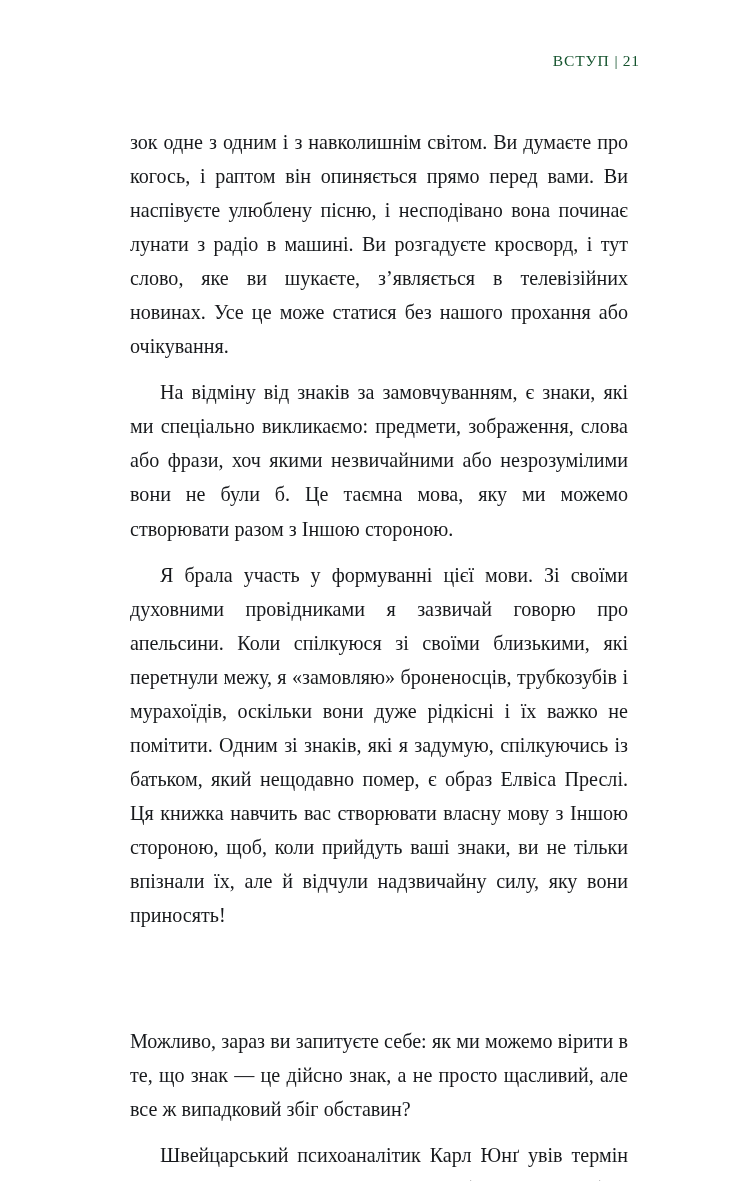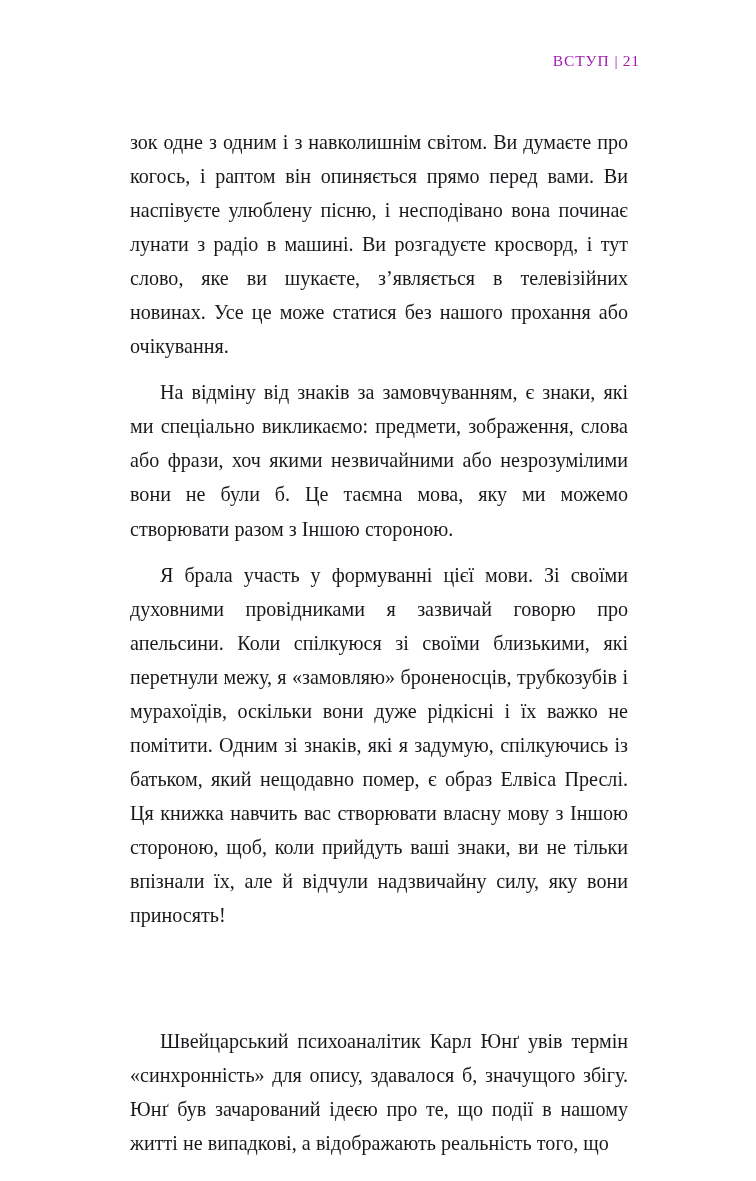--- a/index.html
+++ b/index.html
@@ -26,21 +26,21 @@
 
   
   .running-head {
     position: absolute;
     top: 52px;
     left: 118px;
     width: 522px;
     text-align: right;
     font-size: 15.5px;
     letter-spacing: 0.9px;
-    color: #a21caf;
+    color: #14532d;
     white-space: nowrap;
   }
   .running-head .rh-sep {
     padding: 0 5px;
     letter-spacing: 0;
   }
 
   
   .text-column {
     position: absolute;
@@ -84,18 +84,19 @@
   <div class="text-column">
 
     <p class="body-par noindent">зок одне з одним і з навколишнім світом. Ви думаєте про когось, і раптом він опиняється прямо перед вами. Ви наспівуєте улюблену пісню, і несподівано вона починає лунати з радіо в машині. Ви розгадуєте кросворд, і тут слово, яке ви шукаєте, з’являється в телевізійних новинах. Усе це може статися без нашого прохання або очікування.</p>
 
     <p class="body-par indent">На відміну від знаків за замовчуванням, є знаки, які ми спеціально викликаємо: предмети, зображення, слова або фрази, хоч якими незвичайними або незрозумілими вони не були б. Це таємна мова, яку ми можемо створювати разом з Іншою стороною.</p>
 
     <p class="body-par indent">Я брала участь у формуванні цієї мови. Зі своїми духовними провідниками я зазвичай говорю про апельсини. Коли спілкуюся зі своїми близькими, які перетнули межу, я «замовляю» броненосців, трубкозубів і мурахоїдів, оскільки вони дуже рідкісні і їх важко не помітити. Одним зі знаків, які я задумую, спілкуючись із батьком, який нещодавно помер, є образ Елвіса Преслі. Ця книжка навчить вас створювати власну мову з Іншою стороною, щоб, коли прийдуть ваші знаки, ви не тільки впізнали їх, але й відчули надзвичайну силу, яку вони приносять!</p>
 
     <div class="section-gap"></div>
 
+    <p class="body-par noindent">Можливо, зараз ви запитуєте себе: як ми можемо вірити в те, що знак — це дійсно знак, а не просто щасливий, але все ж випадковий збіг обставин?</p>
 
     <p class="body-par indent">Швейцарський психоаналітик Карл Юнґ увів термін «синхронність» для опису, здавалося б, значущого збігу. Юнґ був зачарований ідеєю про те, що події в нашому житті не випадкові, а відображають реальність того, що</p>
 
   </div>
 
 </div>
 
 </body></html>

